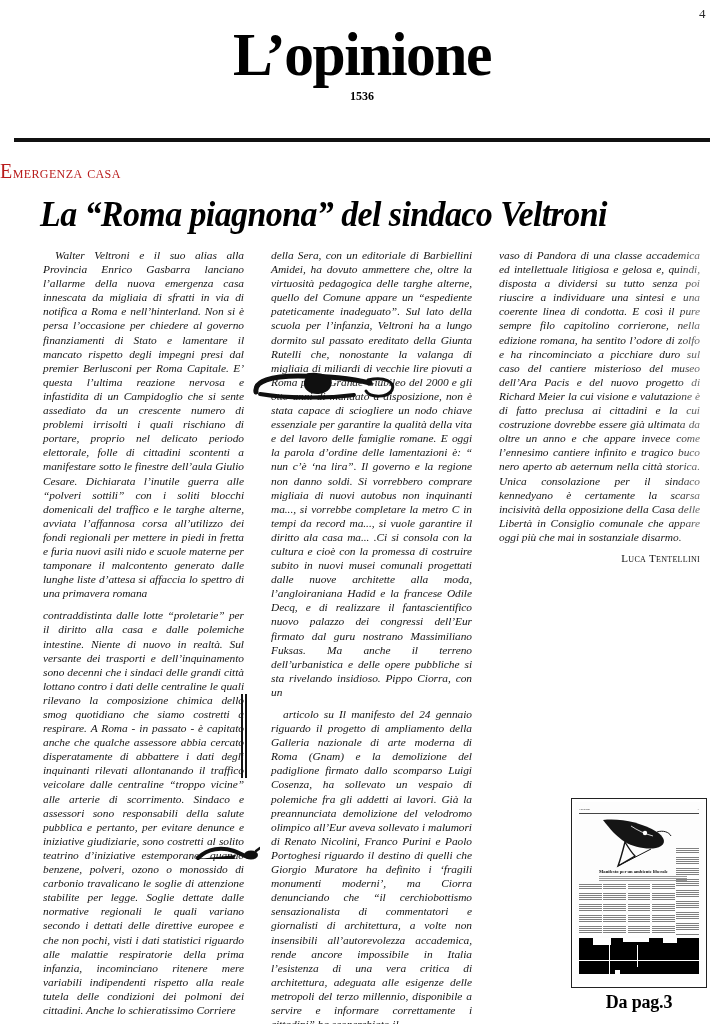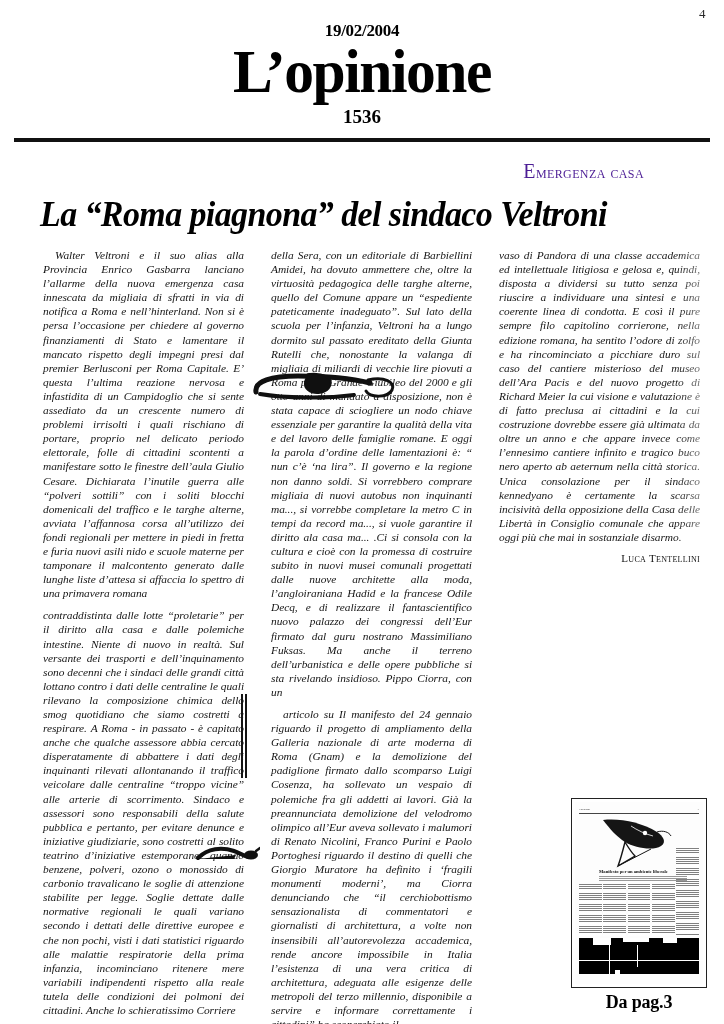--- a/index.html
+++ b/index.html
@@ -56,42 +56,42 @@
     font-size: 62px;
     line-height: 0.98;
     letter-spacing: -1.5px;
     margin-top: 2px;
     color: #000;
     transform: scaleX(0.96);
   }
   .masthead-issue {
     font-family: "Liberation Serif", "DejaVu Serif", serif;
     font-weight: bold;
-    font-size: 19px;
+    font-size: 12px;
     margin-top: 4px;
     color: #000;
   }
   .rule-top {
     position: absolute;
     top: 138px;
     left: 14px;
     width: 696px;
     height: 4px;
     background: #111;
   }
 
   
   .kicker {
     position: absolute;
     top: 160px;
     left: 0;
     width: 644px;
-    text-align: right;
+    text-align: left;
     font-size: 17px;
-    color: #4c1d95;
+    color: #b91c1c;
     font-variant: small-caps;
     letter-spacing: .4px;
   }
   .kicker .drop {
     font-size: 20px;
   }
 
   
   .headline {
     position: absolute;
@@ -312,21 +312,20 @@
   }
 </style>
 </head>
 <body>
 
 <div class="page">
 
   <div class="page-number">4</div>
 
   <div class="masthead">
-    <div class="masthead-date">19/02/2004</div>
     <div class="masthead-title">L’opinione</div>
     <div class="masthead-issue">1536</div>
   </div>
   <div class="rule-top"></div>
 
   <div class="kicker">
     <span class="drop">E</span><span>mergenza casa</span>
   </div>
 
   <div class="headline">La “Roma piagnona” del sindaco Veltroni</div>

